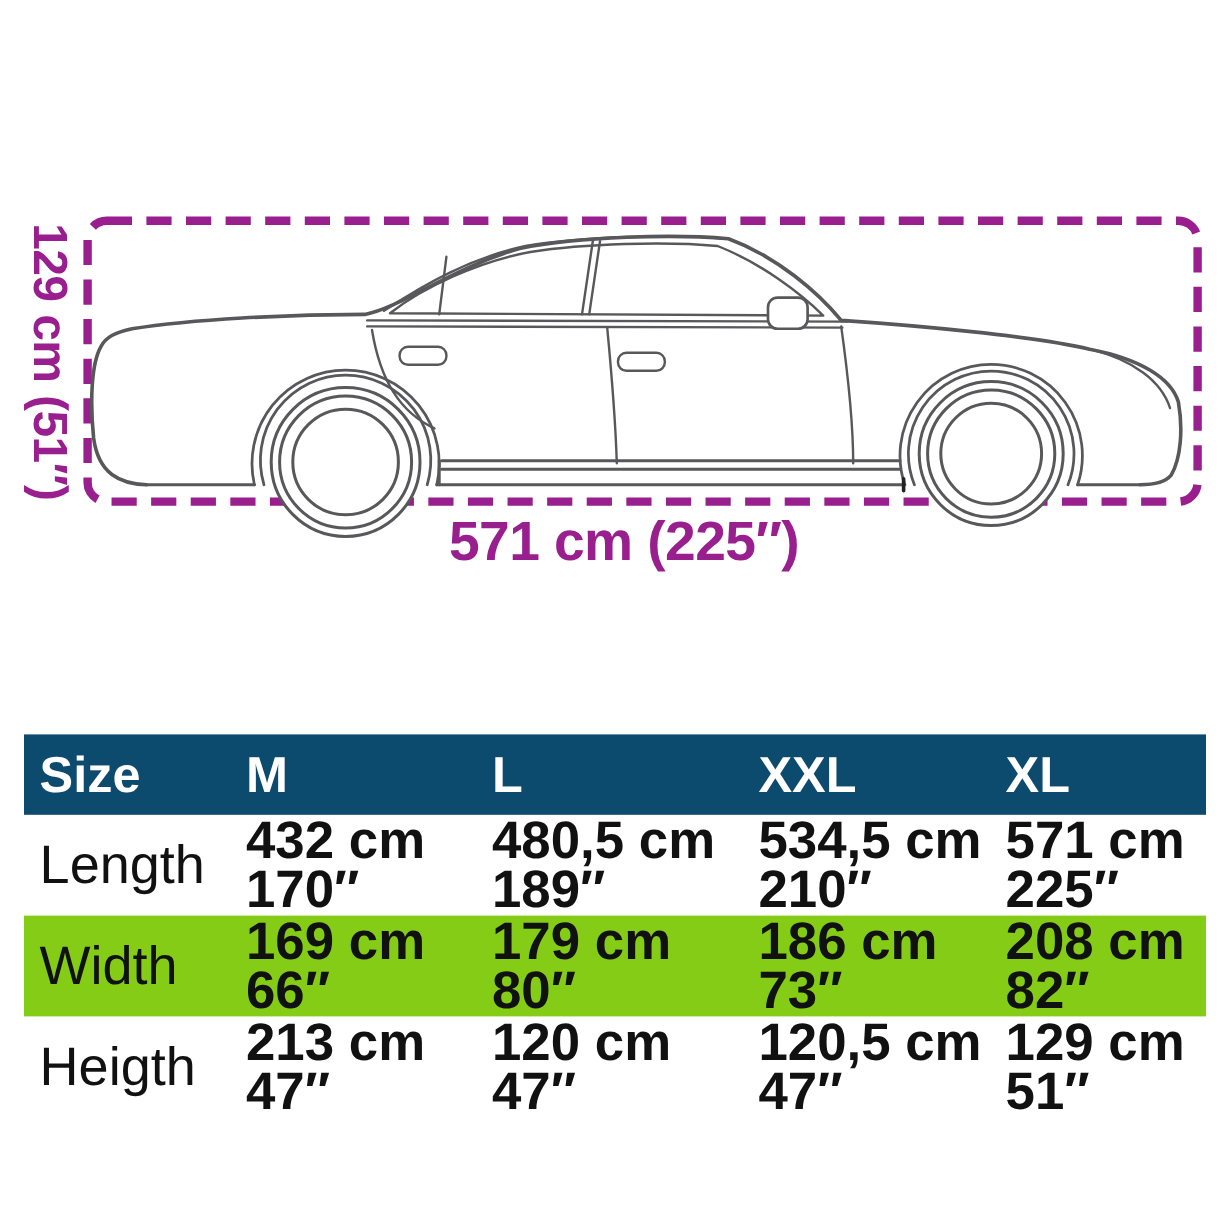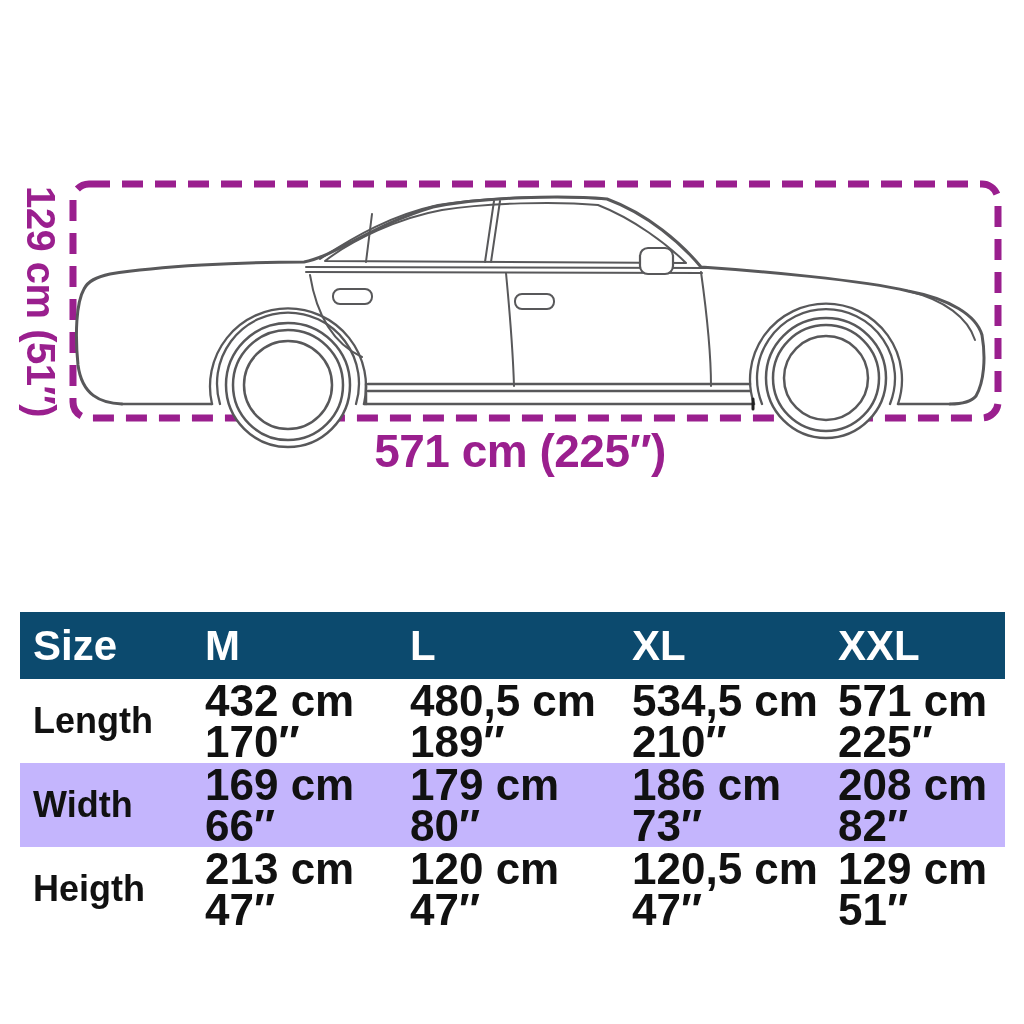--- a/index.html
+++ b/index.html
@@ -26,22 +26,22 @@
   .size-table{position:absolute;left:20px;top:612px;width:985px;color:#111}
   .thead{
     display:grid;grid-template-columns:172px 205px 222px 206px auto;
     align-items:center;background:#0c4a6e;color:#ffffff;height:67px;
     padding-left:13px;box-sizing:border-box;font-size:42px;font-weight:bold;
   }
   .trow{
     display:grid;grid-template-columns:172px 205px 222px 206px auto;
     align-items:center;height:84px;padding-left:13px;box-sizing:border-box;
   }
-  .trow.alt{background:#c4b5fd}
-  .rlabel{font-size:36px;font-weight:bold}
+  .trow.alt{background:#84cc16}
+  .rlabel{font-size:45px;font-weight:normal}
   .cell span{display:block;font-size:44px;font-weight:bold;line-height:41px}
 </style>
 </head>
 <body>
 
 <div class="diagram">
   <svg width="1024" height="600" viewBox="0 0 1024 600">
 
     <rect x="73" y="184" width="925" height="234" rx="16" fill="none" stroke="#9a1f8e" stroke-width="7" stroke-dasharray="21 12"></rect>
 
@@ -121,22 +121,22 @@
     <span>129 cm (51″)</span>
   </div>
   <div class="dim-label dim-length">571 cm (225″)</div>
 </div>
 
 <div class="size-table">
   <div class="thead">
     <div>Size</div>
     <div>M</div>
     <div>L</div>
+    <div>XXL</div>
     <div>XL</div>
-    <div>XXL</div>
   </div>
 
   <div class="trow">
     <div class="rlabel">Length</div>
     <div class="cell">
       <span>432 cm</span>
       <span>170″</span>
     </div>
     <div class="cell">
       <span>480,5 cm</span>

